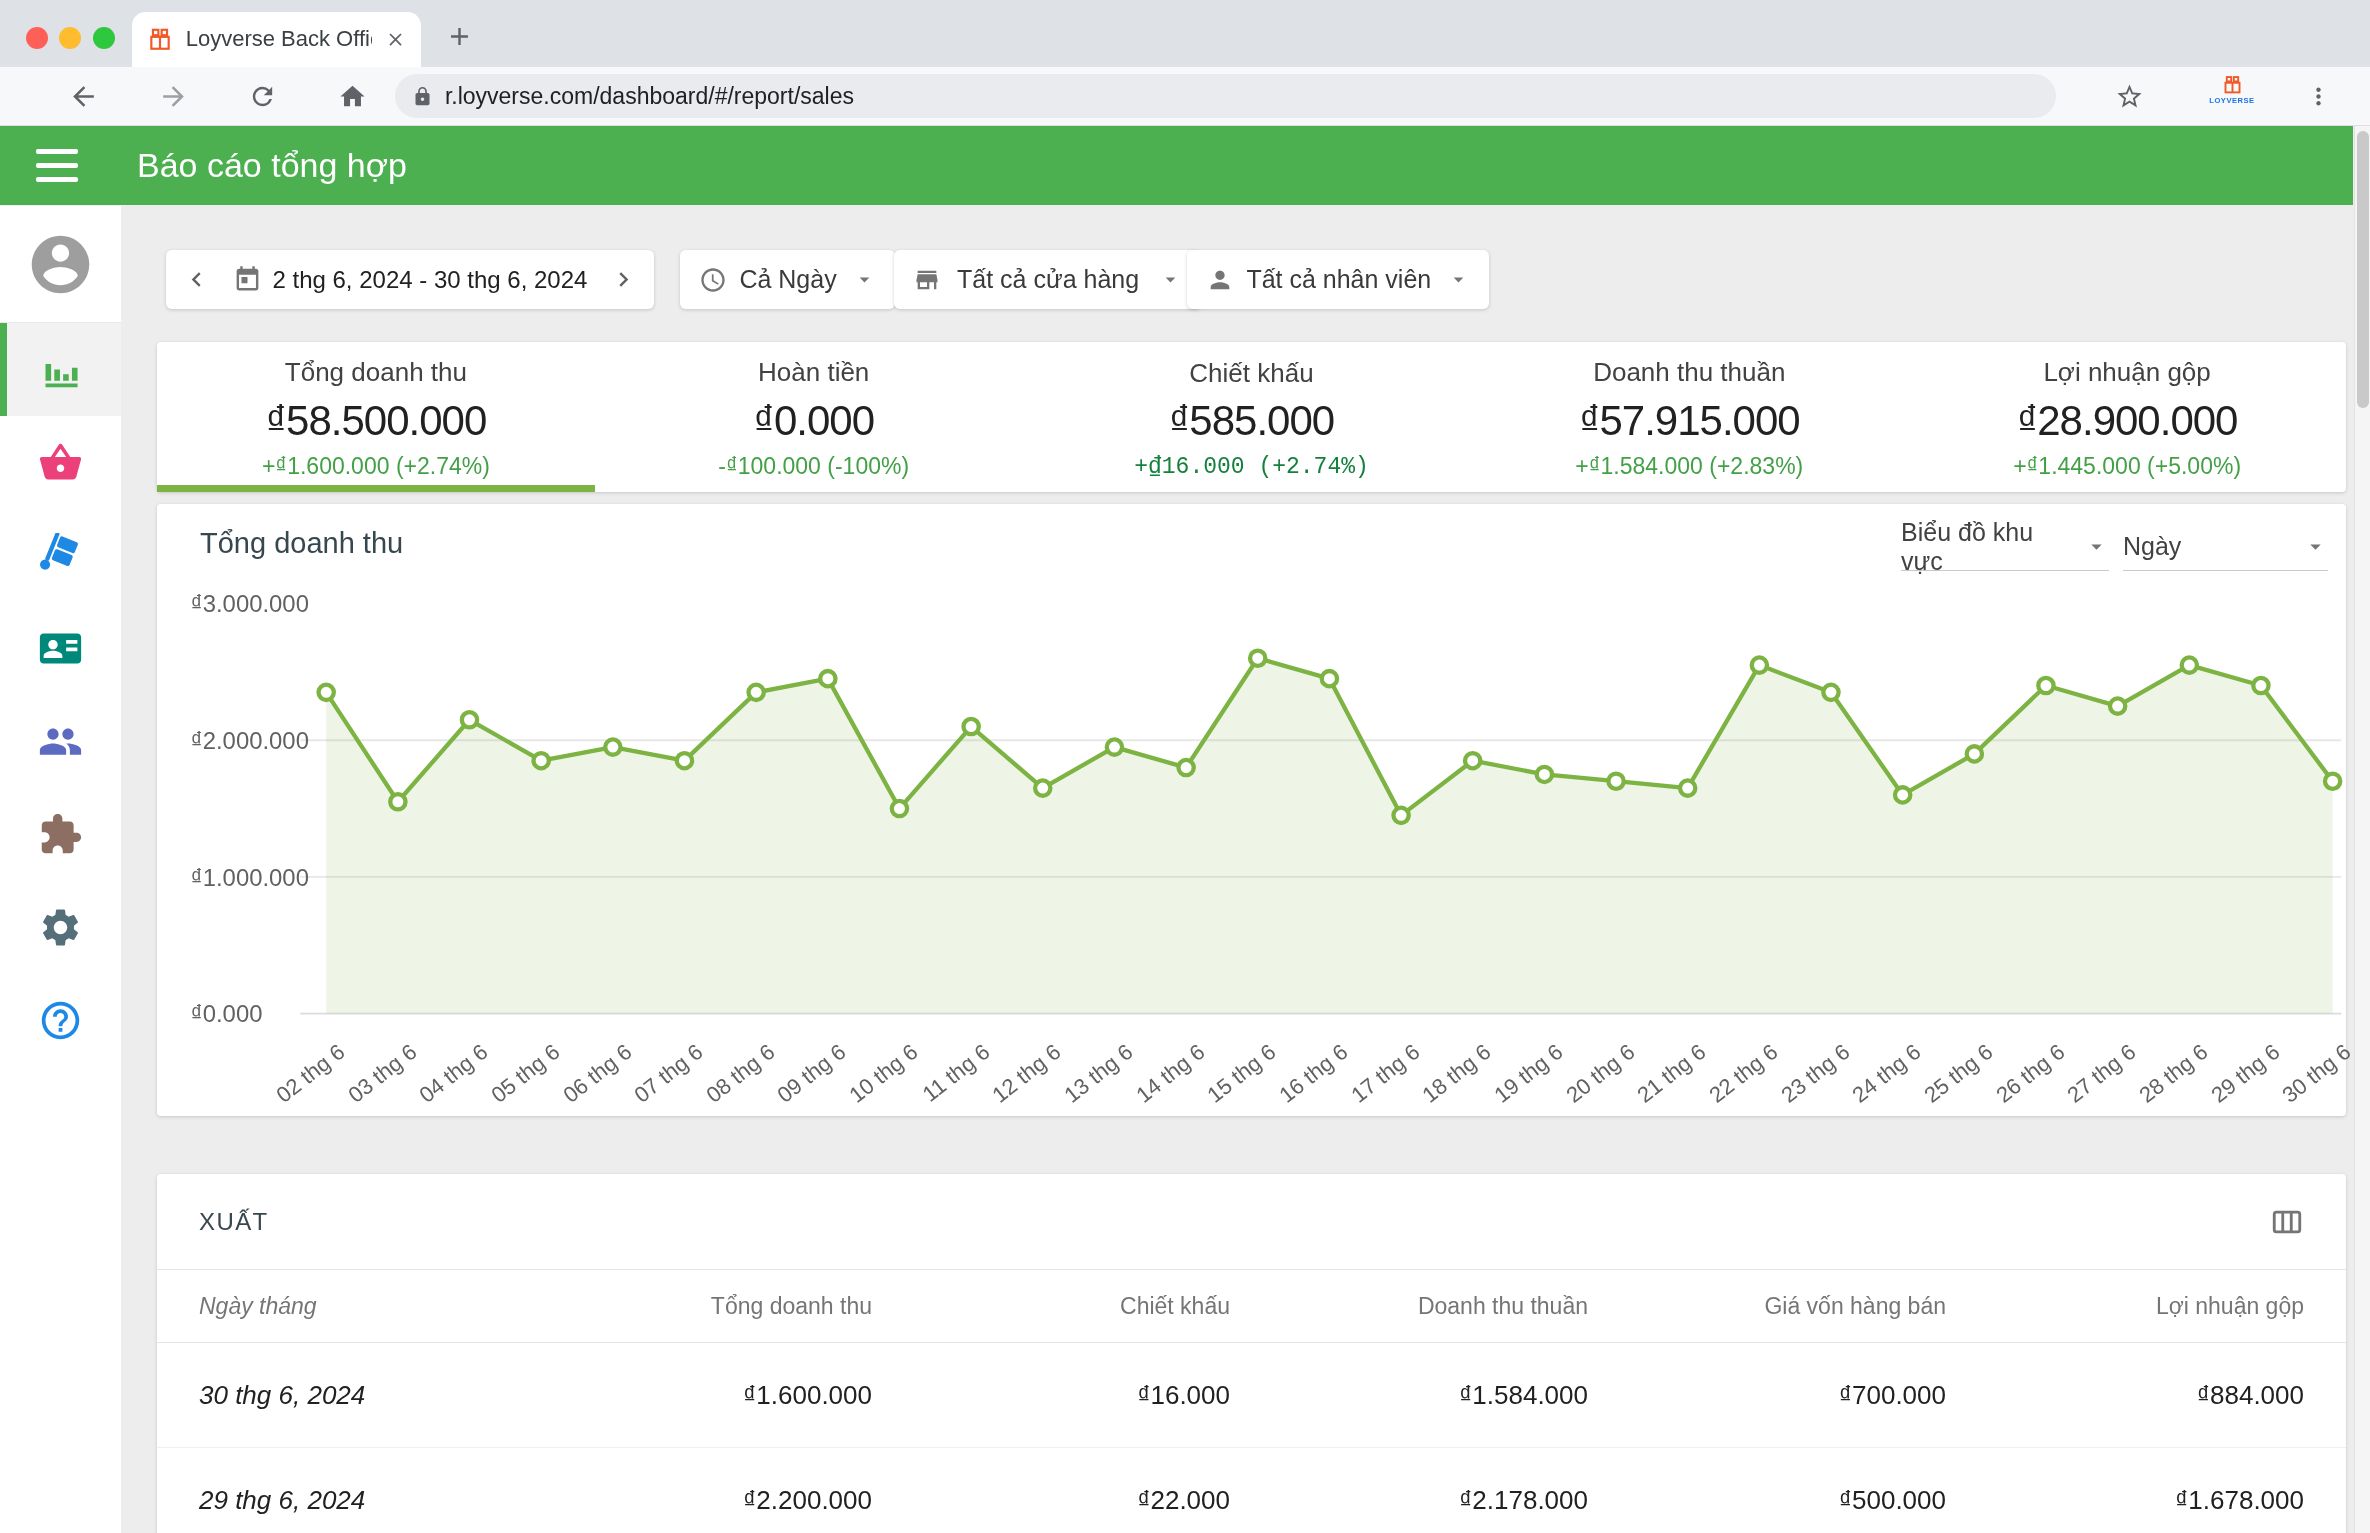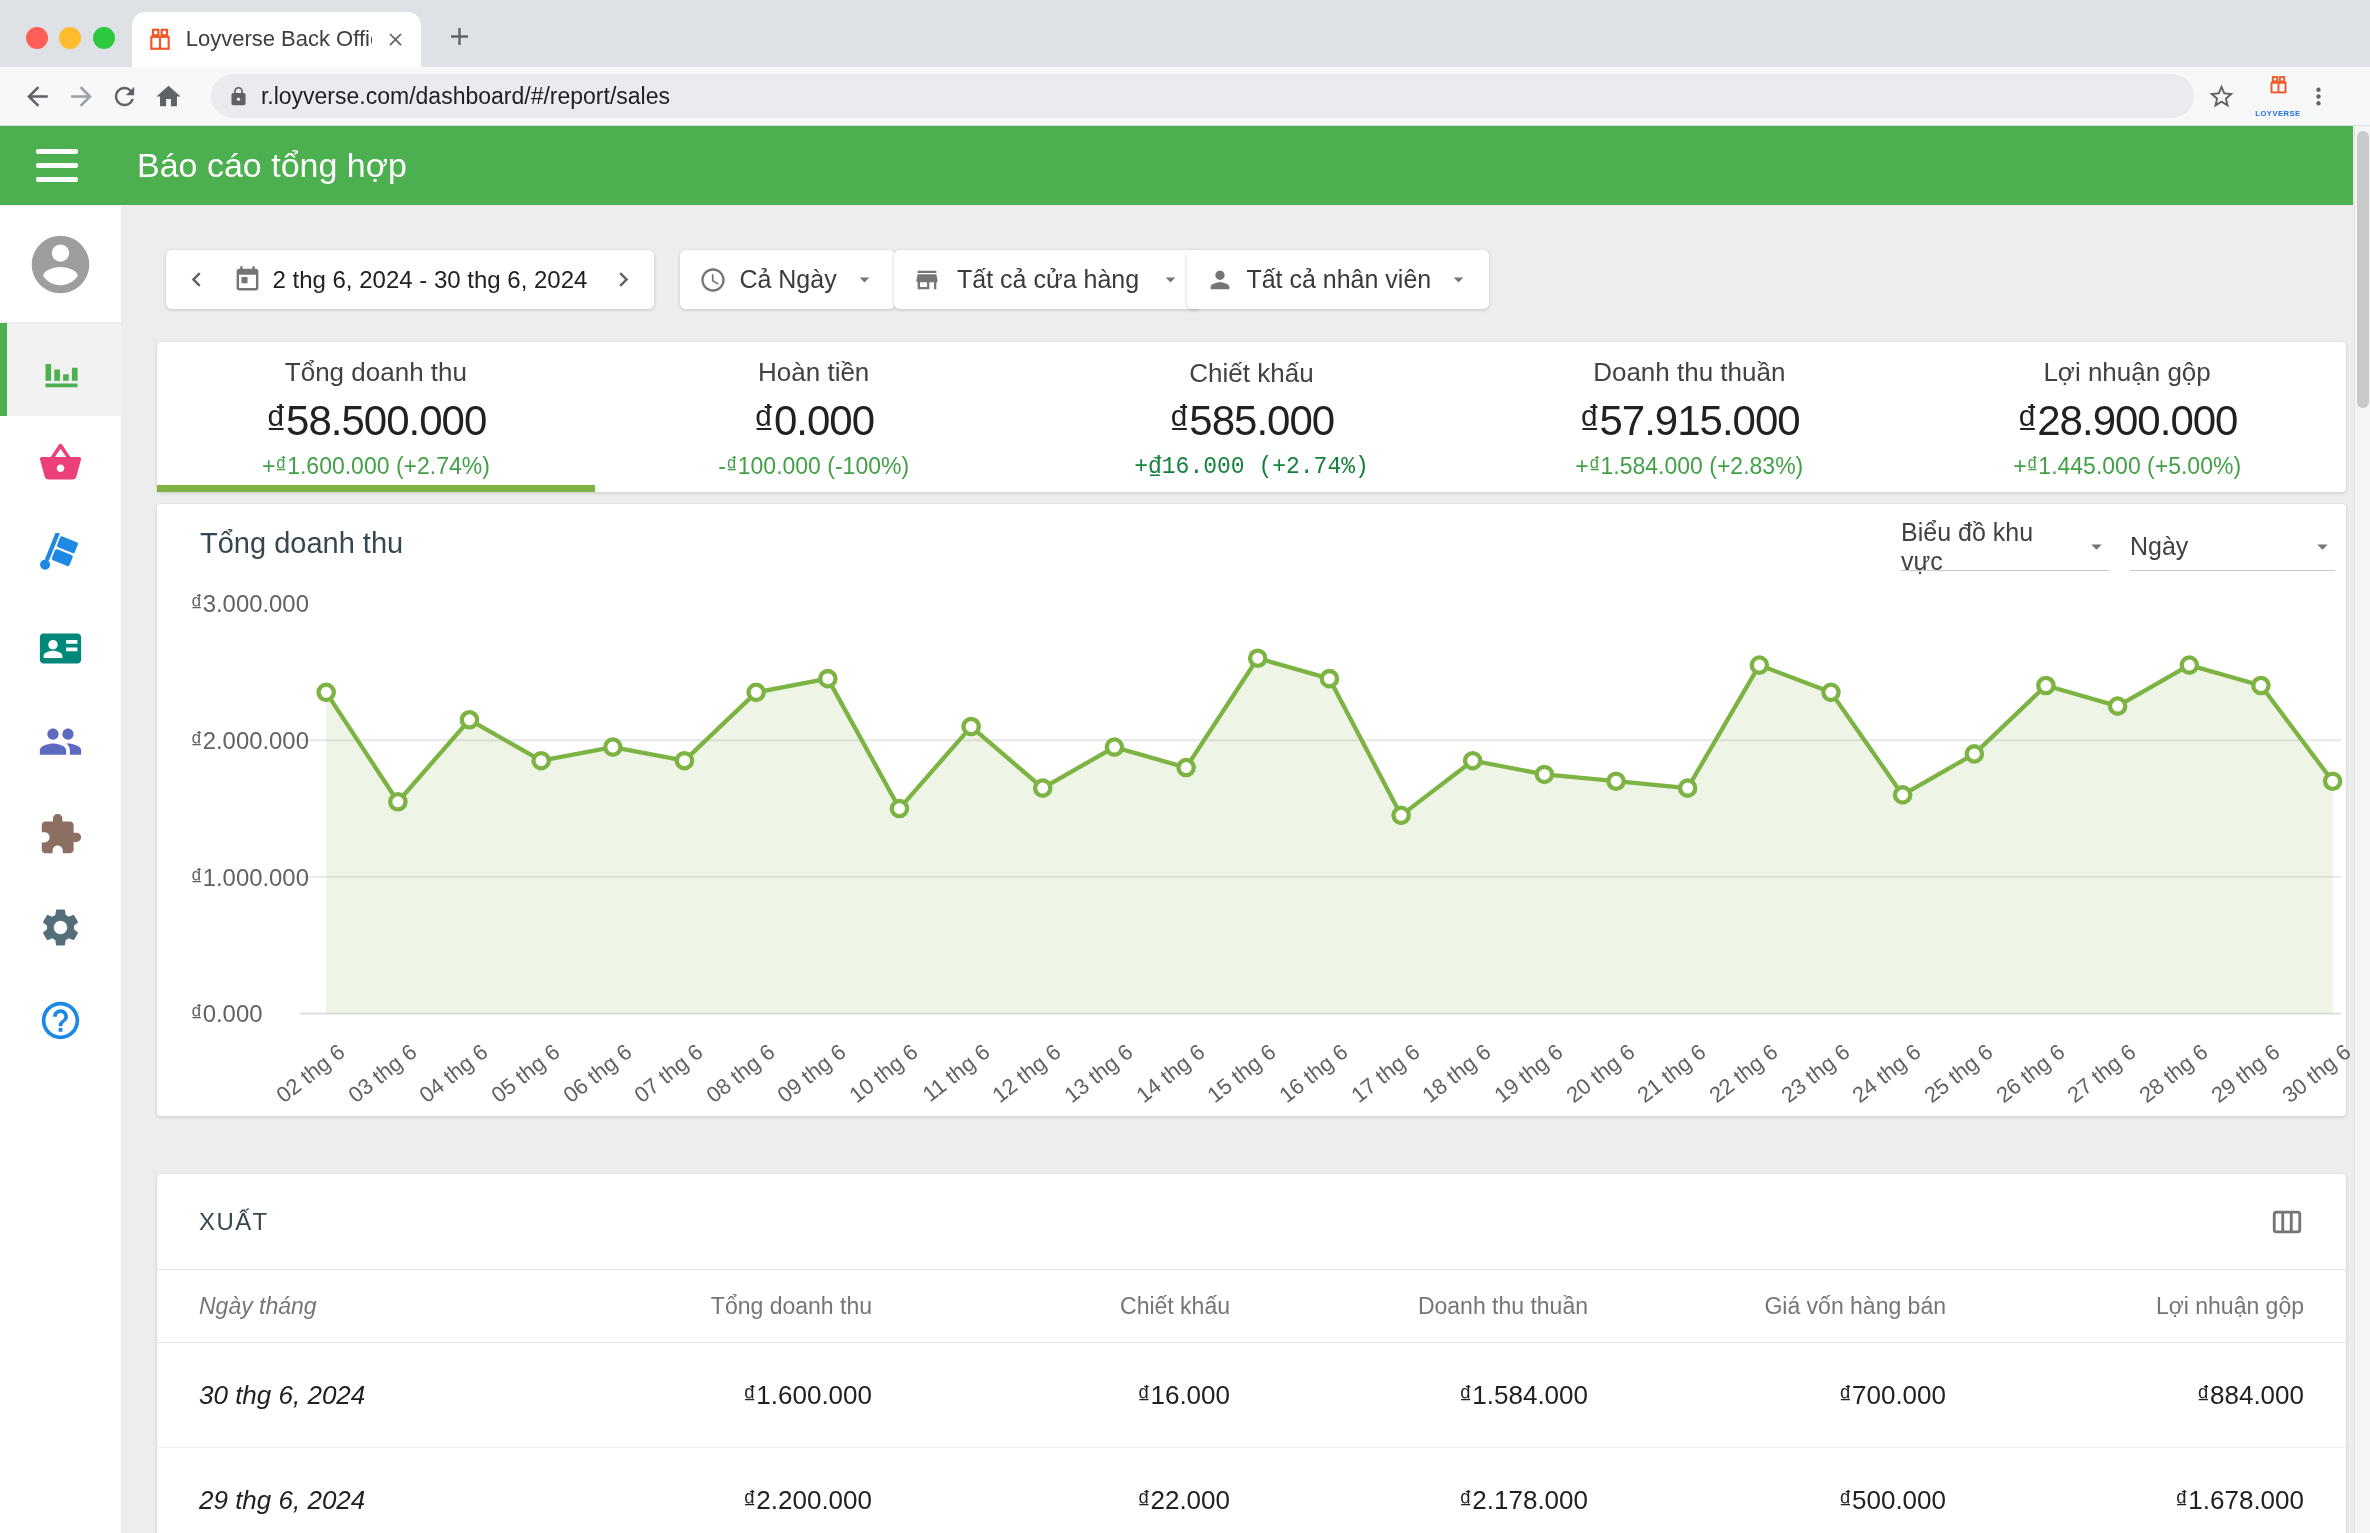--- a/index.html
+++ b/index.html
@@ -14,21 +14,21 @@
   #tl-red { left:26px; background:#ff5f57; }
   #tl-yellow { left:59px; background:#febc2e; }
   #tl-green { left:93px; background:#2dc83d; }
   #tab-active { position:absolute; left:132px; top:11.5px; width:289px; height:55px; background:#fff;
                 border-radius:13.4px 13.4px 0 0; display:flex; align-items:center; padding:0 15.3px; gap:12.4px; }
   #tab-title { flex:1; font-size:22px; color:#3c4043; white-space:nowrap; overflow:hidden; }
   #newtab-btn { position:absolute; left:442px; top:19px; width:34px; height:34px; color:#5f6368;
                 display:flex; align-items:center; justify-content:center; }
   #toolbar { position:absolute; top:67px; left:0; width:100%; height:59px; background:#f7f8f9;
              border-bottom:1px solid #dcdfe3; display:flex; align-items:center; padding:0 22px; }
-  .tb-btn { width:44px; height:44px; display:flex; align-items:center; justify-content:space-between; color:#5f6368; }
+  .tb-btn { width:44px; height:44px; display:flex; align-items:center; justify-content:flex-start; color:#5f6368;margin-left:46px; }
   .tb-btn.disabled { color:#9aa0a6; }
   #omnibox { flex:1; height:44px; margin:0 13.4px; background:#e9ebee; border-radius:22px;
              display:flex; align-items:center; padding:0 17px; gap:11.5px; }
   #url-text { font-size:23px; color:#202124; white-space:nowrap; }
   #ext-icon { display:flex; flex-direction:column; align-items:center; width:54px; }
   #ext-label { font-size:7.6px; letter-spacing:0.5px; color:#1a73e8; font-weight:bold; margin-top:1px; }
 
   
   #appbar { position:absolute; top:126px; left:0; width:2353px; height:79px; background:#4caf50;
             display:flex; align-items:center; padding-left:36px; }
@@ -77,21 +77,21 @@
   .stat-delta.up { color:#43a047; } .stat-delta.down { color:#15803d;font-family:Liberation Mono, monospace; }
   .stat-tab.active::after { content:""; position:absolute; left:0; right:0; bottom:0; height:6.7px; background:#7cb342; }
 
   
   #chart-card { top:298px; height:612px; }
   #chart-title { position:absolute; left:43px; top:23px; font-size:29px; color:#37474f; z-index:2; }
   .select { position:absolute; top:19px; height:48px; border-bottom:1.9px solid #c9c9c9;
             display:flex; align-items:center; justify-content:space-between; font-size:25px;
             color:#424242; cursor:pointer; z-index:2; }
   #select-area { right:237px; width:208px; }
-  #select-interval { right:11px; width:205px; }
+  #select-interval { right:18px; width:205px; }
   #chart-svg { position:absolute; left:0; top:0; }
   #xlabels { position:absolute; inset:0; pointer-events:none; }
   .xlab { position:absolute; white-space:nowrap; font-size:22px; color:#616161;
           transform-origin:100% 0; transform:translateX(-100%) rotate(-38deg); }
 
   
   #table-card { top:968px; height:411px; overflow:hidden; }
   #table-toolbar { height:96px; display:flex; align-items:center; justify-content:space-between;
                    padding:0 42px; border-bottom:1px solid #e4e4e4; }
   #export-btn { font-size:24px; letter-spacing:1.4px; color:#37474f; font-weight:500; cursor:pointer; }

